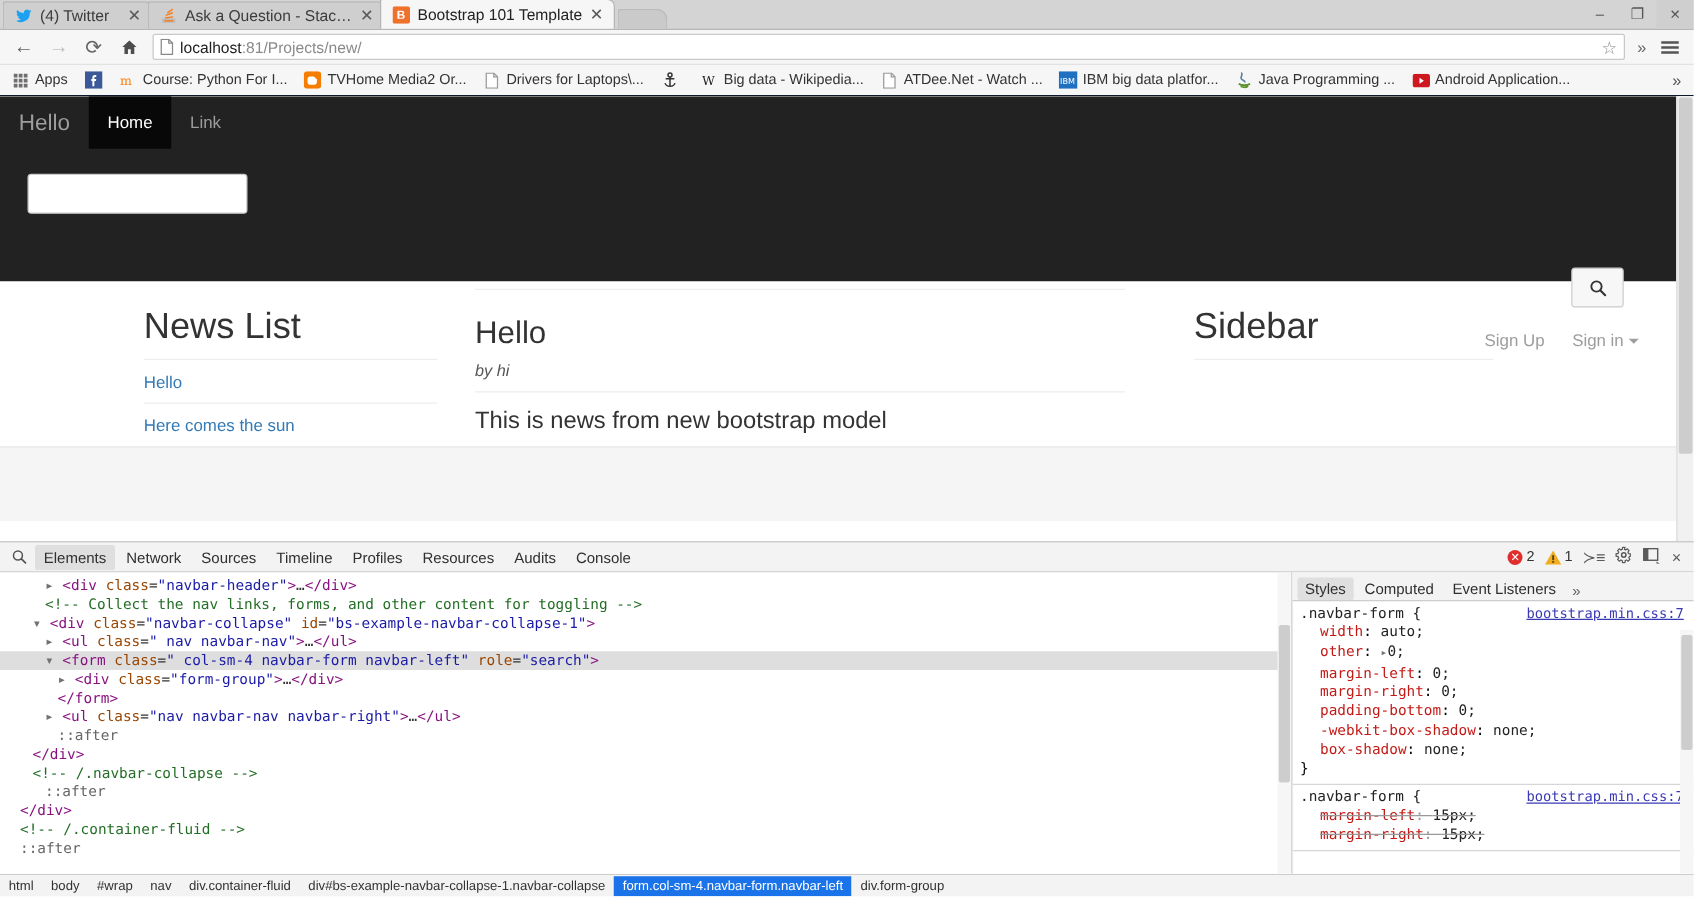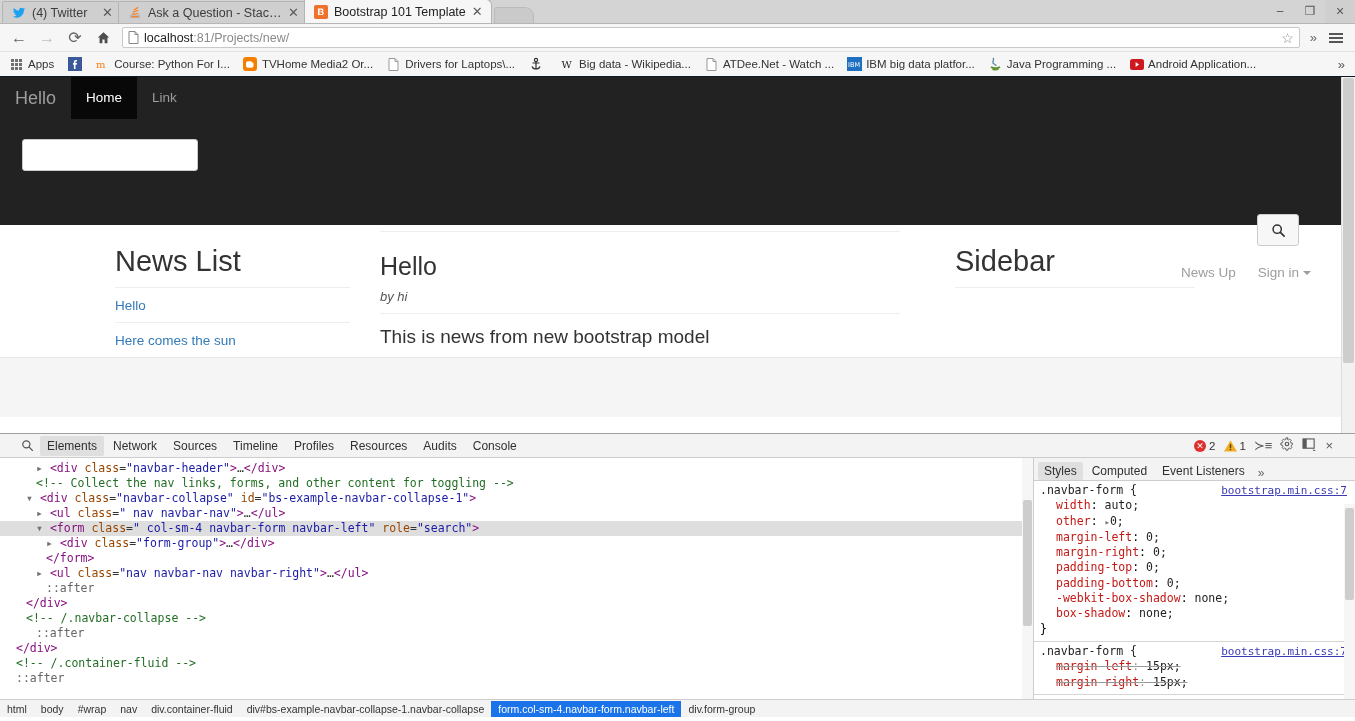--- a/index.html
+++ b/index.html
@@ -146,21 +146,21 @@
   .page-footer { background: #f5f5f5; height: 60px; border-top: 1px solid #e7e7e7; }
 
   
   .devtools {
     height: 284px; background: #fff; border-top: 1px solid #a0a0a0;
     display: flex; flex-direction: column;
     font-family: "DejaVu Sans Mono", monospace;
   }
   .dt-toolbar {
     height: 24px; background: #f3f3f3; border-bottom: 1px solid #cdcdcd;
-    display: flex; align-items: center; padding: 0 16px; gap: 2px;
+    display: flex; align-items: center; padding: 0 4px; gap: 2px;
     font-family: "Liberation Sans", sans-serif;
   }
   .dt-search-ico { width: 22px; display: flex; align-items: center; justify-content: center; }
   .dt-tab { font-size: 12px; color: #303030; padding: 3px 7px; }
   .dt-tab.active { background: #dfdfdf; border-radius: 2px; }
   .dt-right { margin-left: auto; display: flex; align-items: center; gap: 8px; padding-right: 6px; }
   .dt-err { display: flex; align-items: center; gap: 3px; font-size: 11.5px; color: #333; }
   .dot-err { width: 12px; height: 12px; border-radius: 50%; background: #e02e2e; color:#fff;
              font-size: 9px; display:flex; align-items:center; justify-content:center; }
   .dt-icon { font-size: 13px; color: #5a5a5a; }
@@ -420,21 +420,21 @@
         <input class="nav-search" type="text" value="" style="">
 
         <div class="nav-search-btn">
           <svg width="15" height="15" viewBox="0 0 16 16">
             <circle cx="6.6" cy="6.6" r="4.4" fill="none" stroke="#333" stroke-width="1.6"></circle>
             <path d="M10 10l4 4" stroke="#333" stroke-width="1.8" stroke-linecap="round"></path>
           </svg>
         </div>
 
         <div class="nav-right">
-          <span>News Up</span>
+          <span>Sign Up</span>
           <span><span>Sign in</span><span class="caret"></span></span>
         </div>
       </div>
 
       <div class="content">
         <div class="col col-news">
           <h1 class="sec">News List</h1>
           <div class="news-item">Hello</div>
           <div class="news-item last">Here comes the sun</div>
         </div>
@@ -543,21 +543,20 @@
           </div>
         <div class="rule">
               <div class="rule-head">
                 <span class="sel-name">.navbar-form {</span>
                 <span class="src">bootstrap.min.css:7</span>
               </div>
               <div class="prop"><span class="pname">width</span>: <span class="pval">auto;</span></div>
               <div class="prop"><span class="pname">other</span>: <span class="tri">▸</span><span class="pval">0;</span></div>
               <div class="prop"><span class="pname">margin-left</span>: <span class="pval">0;</span></div>
               <div class="prop"><span class="pname">margin-right</span>: <span class="pval">0;</span></div>
-              <div class="prop"><span class="pname">padding-top</span>: <span class="pval">0;</span></div>
               <div class="prop"><span class="pname">padding-bottom</span>: <span class="pval">0;</span></div>
               <div class="prop"><span class="pname">-webkit-box-shadow</span>: <span class="pval">none;</span></div>
               <div class="prop"><span class="pname">box-shadow</span>: <span class="pval">none;</span></div>
               <div class="prop" style="padding-left: 0px;">}</div>
             </div>
             <div class="rule">
               <div class="rule-head">
                 <span class="sel-name">.navbar-form {</span>
                 <span class="src">bootstrap.min.css:7</span>
               </div>

